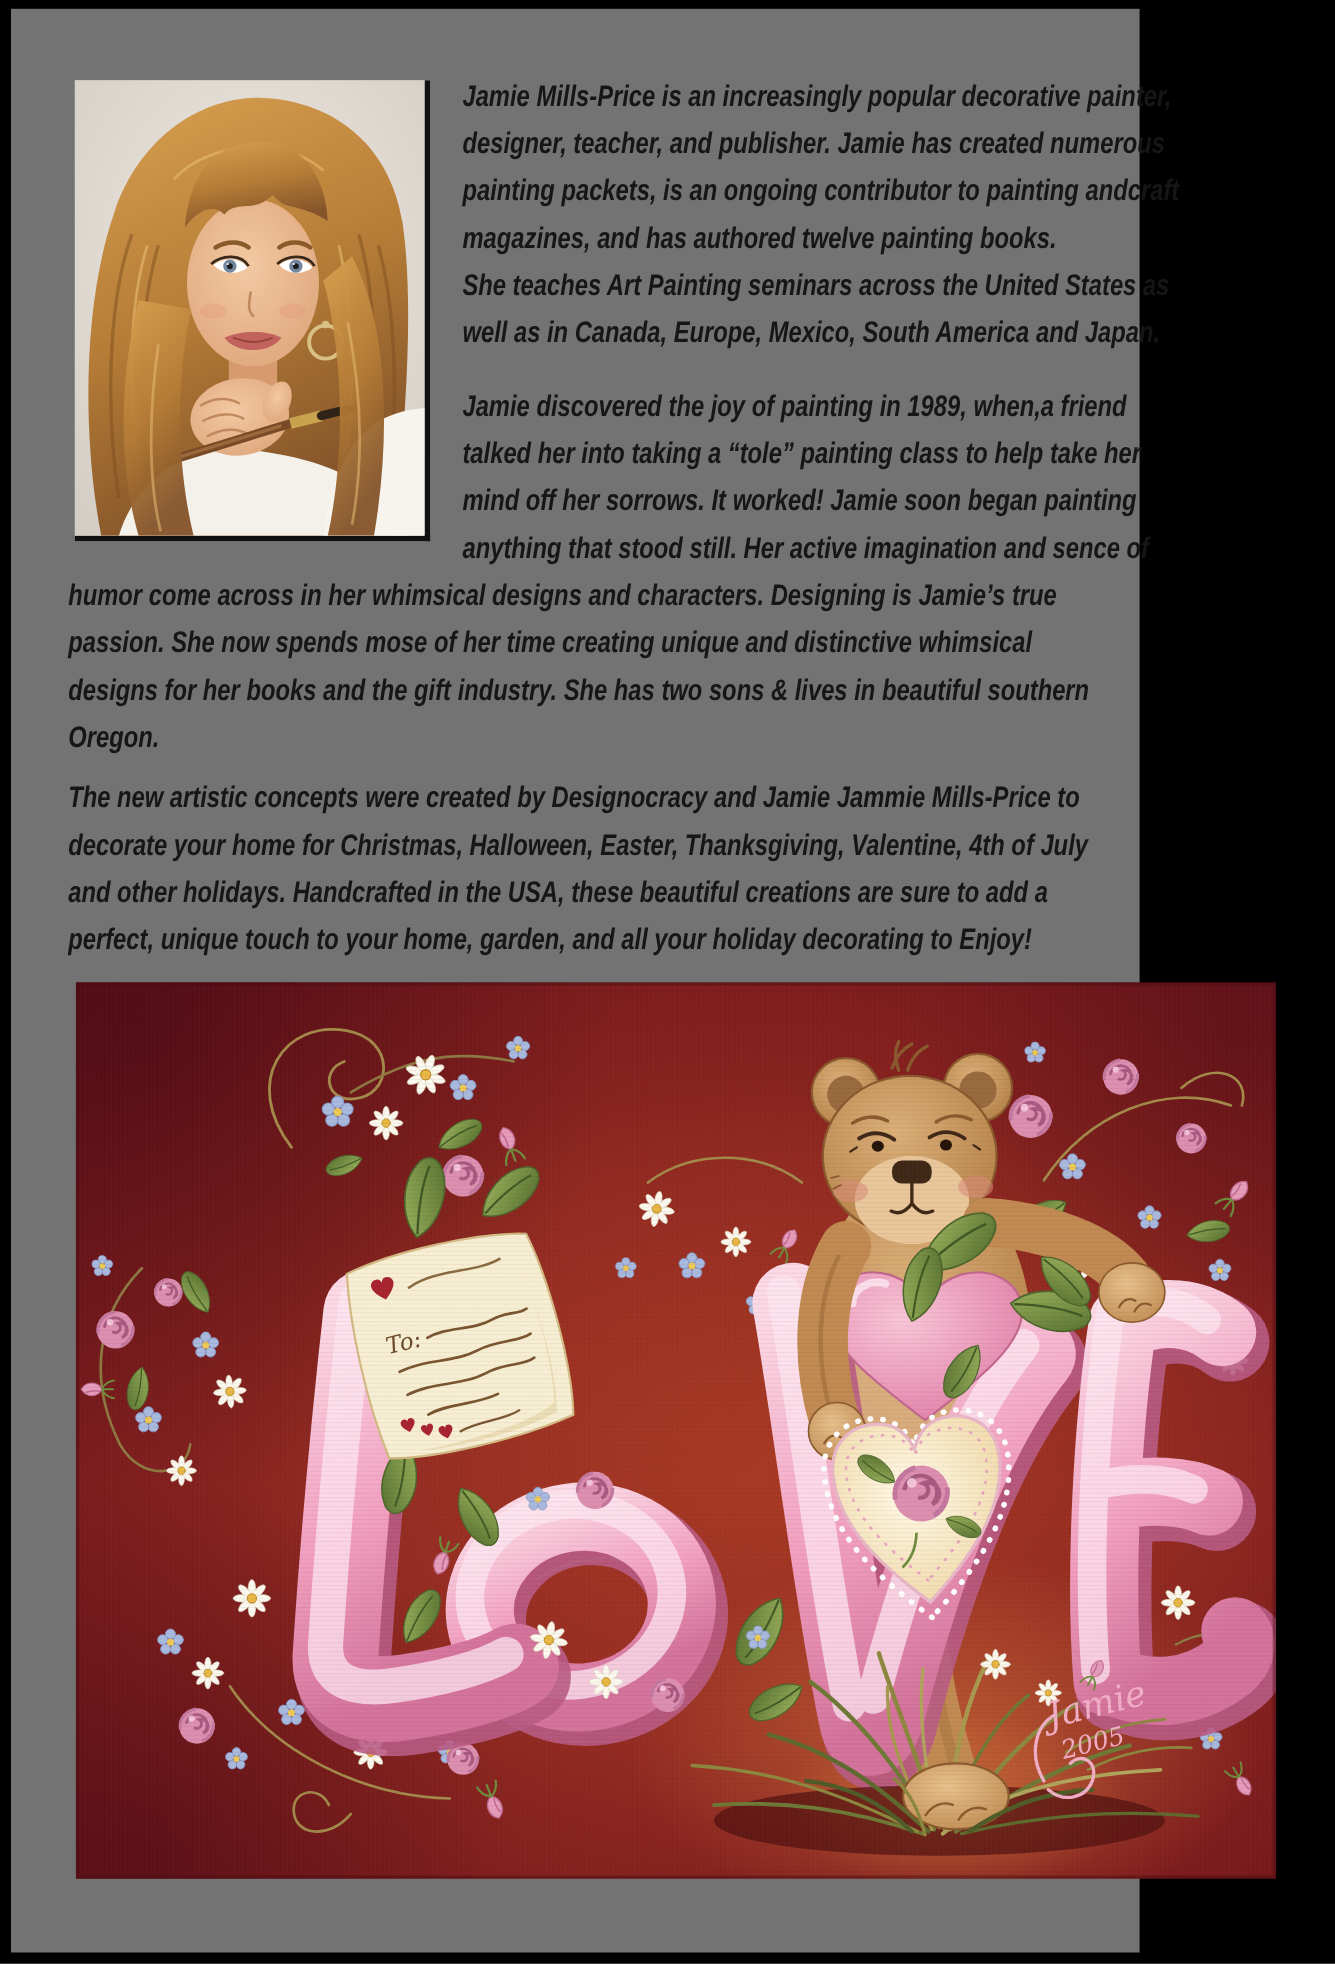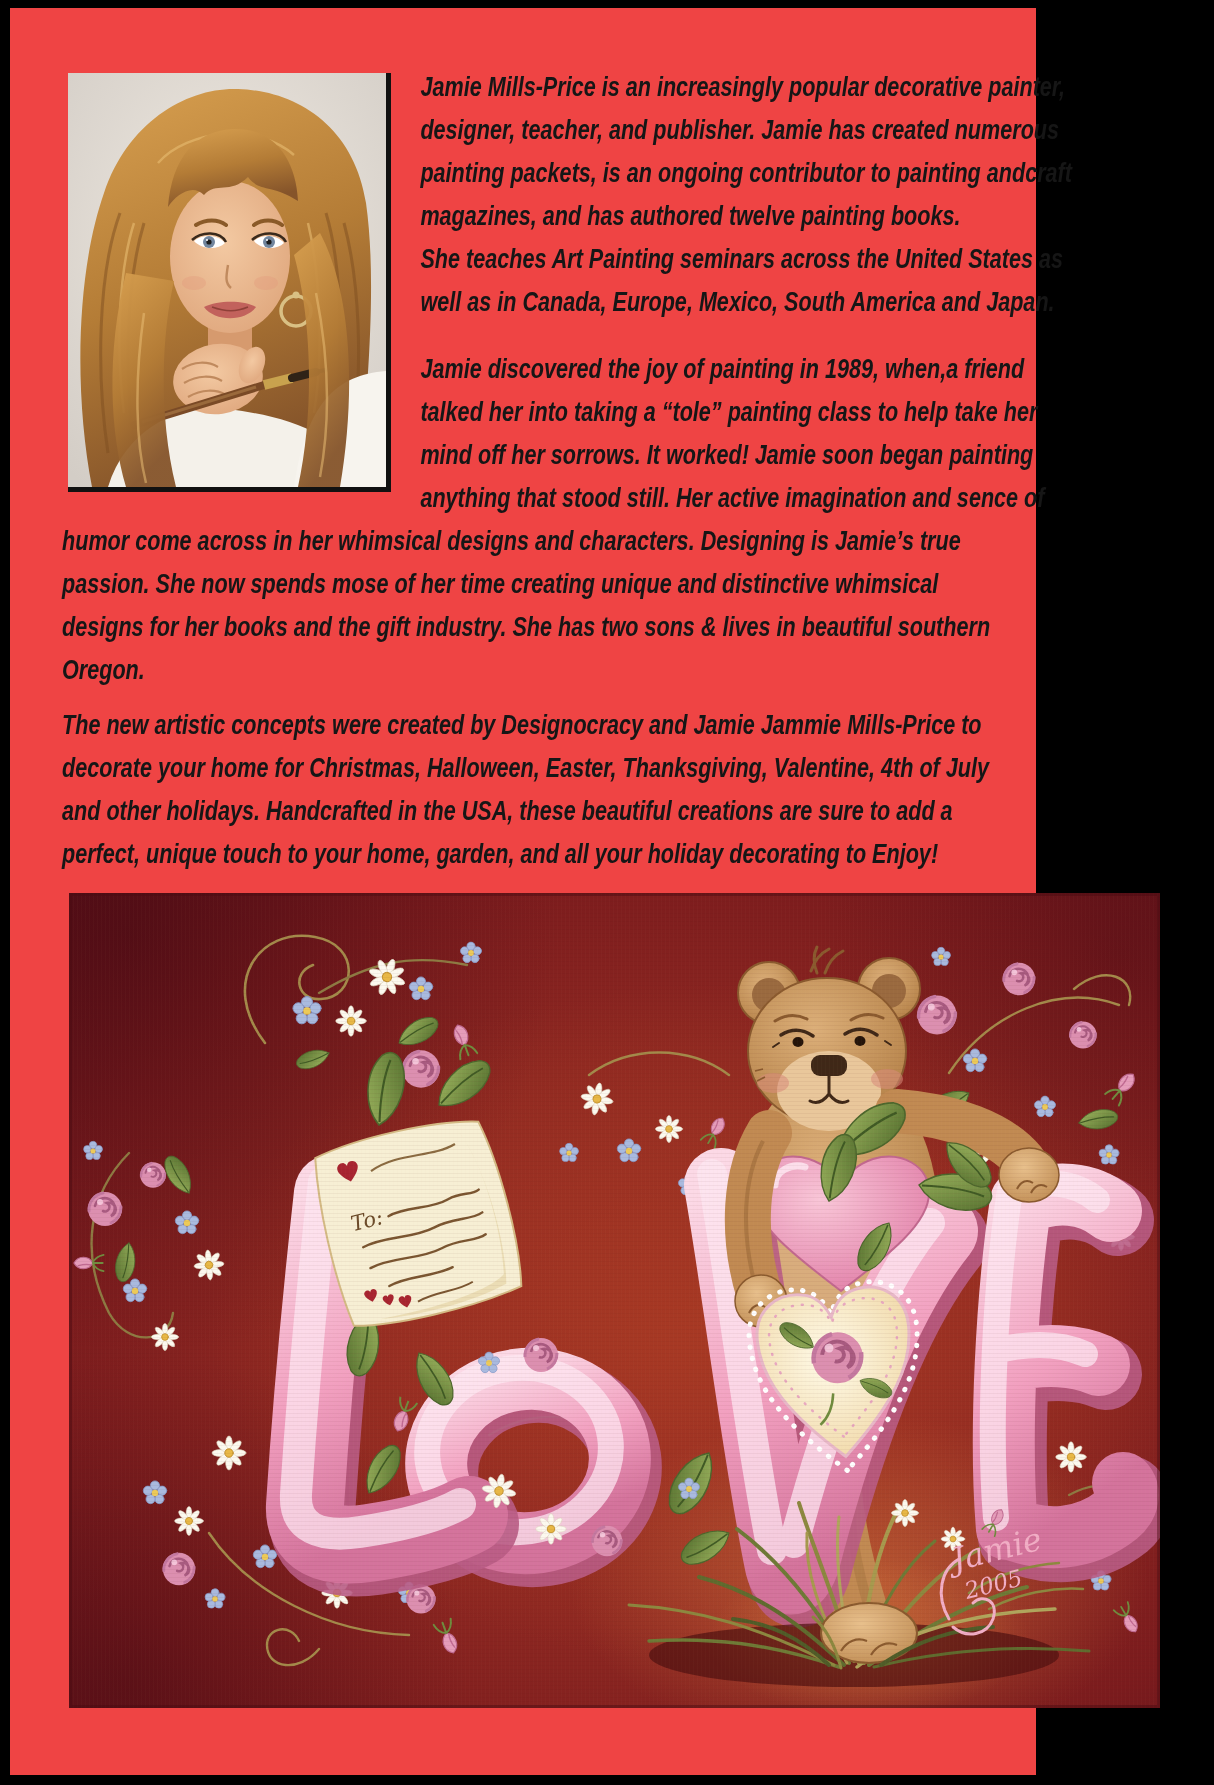--- a/index.html
+++ b/index.html
@@ -2,21 +2,21 @@
 <html><head>
 <meta charset="utf-8">
 <style>
   html,body{margin:0;padding:0;}
   body{
     width:1214px;height:1785px;position:relative;background:#000;
     font-family:"Liberation Sans", sans-serif;overflow:hidden;
   }
   .page{
     position:absolute;left:10px;top:8px;width:1026px;height:1767px;
-    background:#ef4444;
+    background:#737373;
   }
   .photo{
     position:absolute;left:58px;top:65px;width:318px;height:414px;
     border-right:5px solid #111;border-bottom:5px solid #111;
     background:#ddd7d0;
   }
   .photo svg{display:block;width:318px;height:414px;}
   .bio{
     position:absolute;left:52px;top:58px;width:1366px;
     transform:scaleX(0.8);transform-origin:0 0;

